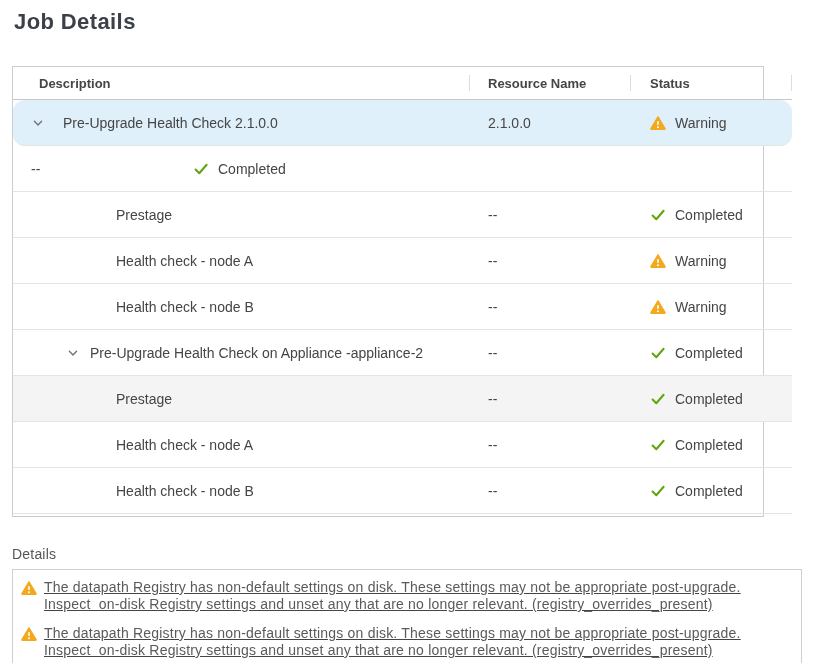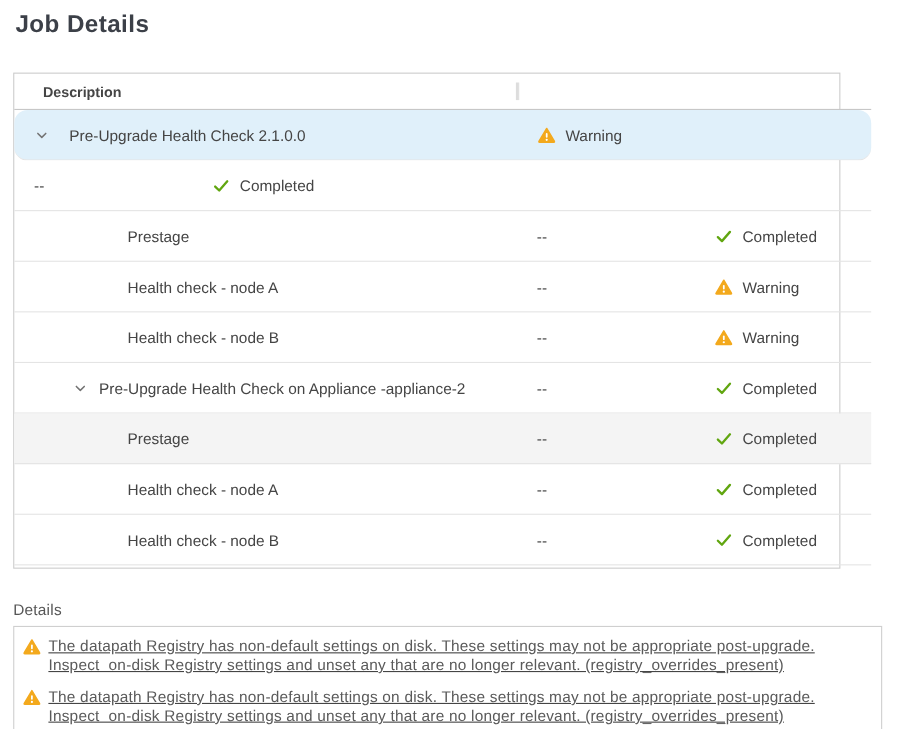--- a/index.html
+++ b/index.html
@@ -90,33 +90,36 @@
 <body>
 
 <div class="page">
 
   <h1 class="title">Job Details</h1>
 
   <div class="grid">
     <div class="grid-header">
       <div class="h-cell c-desc">Description</div>
       <div class="h-sep"></div>
+      <div class="h-cell c-res">Resource Name</div>
       <div class="h-sep"></div>
+      <div class="h-cell c-status">Status</div>
       <div class="h-sep"></div>
     </div>
     <div class="grid-body">
         <div class="row level-1 selected">
     <div class="cell c-desc">
       <span class="chevron">
         <svg width="12" height="12" viewBox="0 0 12 12">
                 <polyline points="2.4,4.3 6,7.9 9.6,4.3" fill="none" stroke="#737373" stroke-width="1.4" stroke-linecap="round" stroke-linejoin="round"></polyline>
               </svg>
       </span>
       <span class="desc-text">Pre-Upgrade Health Check 2.1.0.0</span>
     </div>
+    <div class="cell c-res resource">2.1.0.0</div>
     <div class="cell c-status">
       <span class="s-icon icon-warning">
         <svg width="16" height="16" viewBox="0 0 24 24">
                 <path d="M12 2.6 L22.6 20.4 Q23 21.4 21.8 21.4 L2.2 21.4 Q1 21.4 1.4 20.4 Z" fill="#F3A91D" stroke="#F3A91D" stroke-width="2" stroke-linejoin="round"></path>
                 <rect x="10.8" y="9" width="2.4" height="6.2" rx="1.2" fill="#fff"></rect>
                 <circle cx="12" cy="18.2" r="1.5" fill="#fff"></circle>
               </svg>
       </span>
 
       <span class="status-text">Warning</span>

